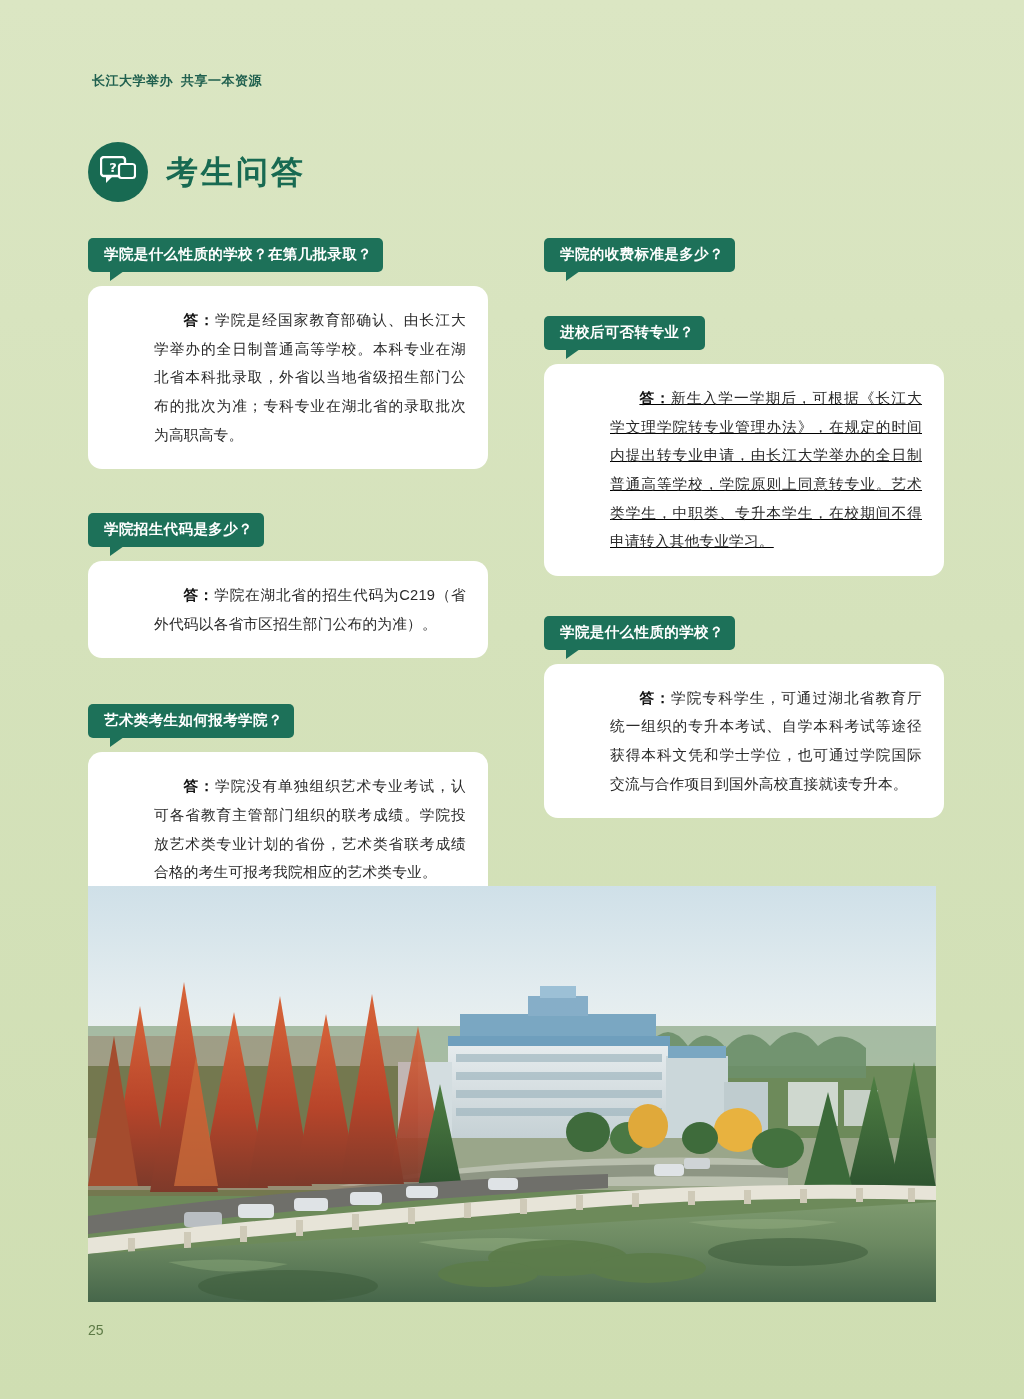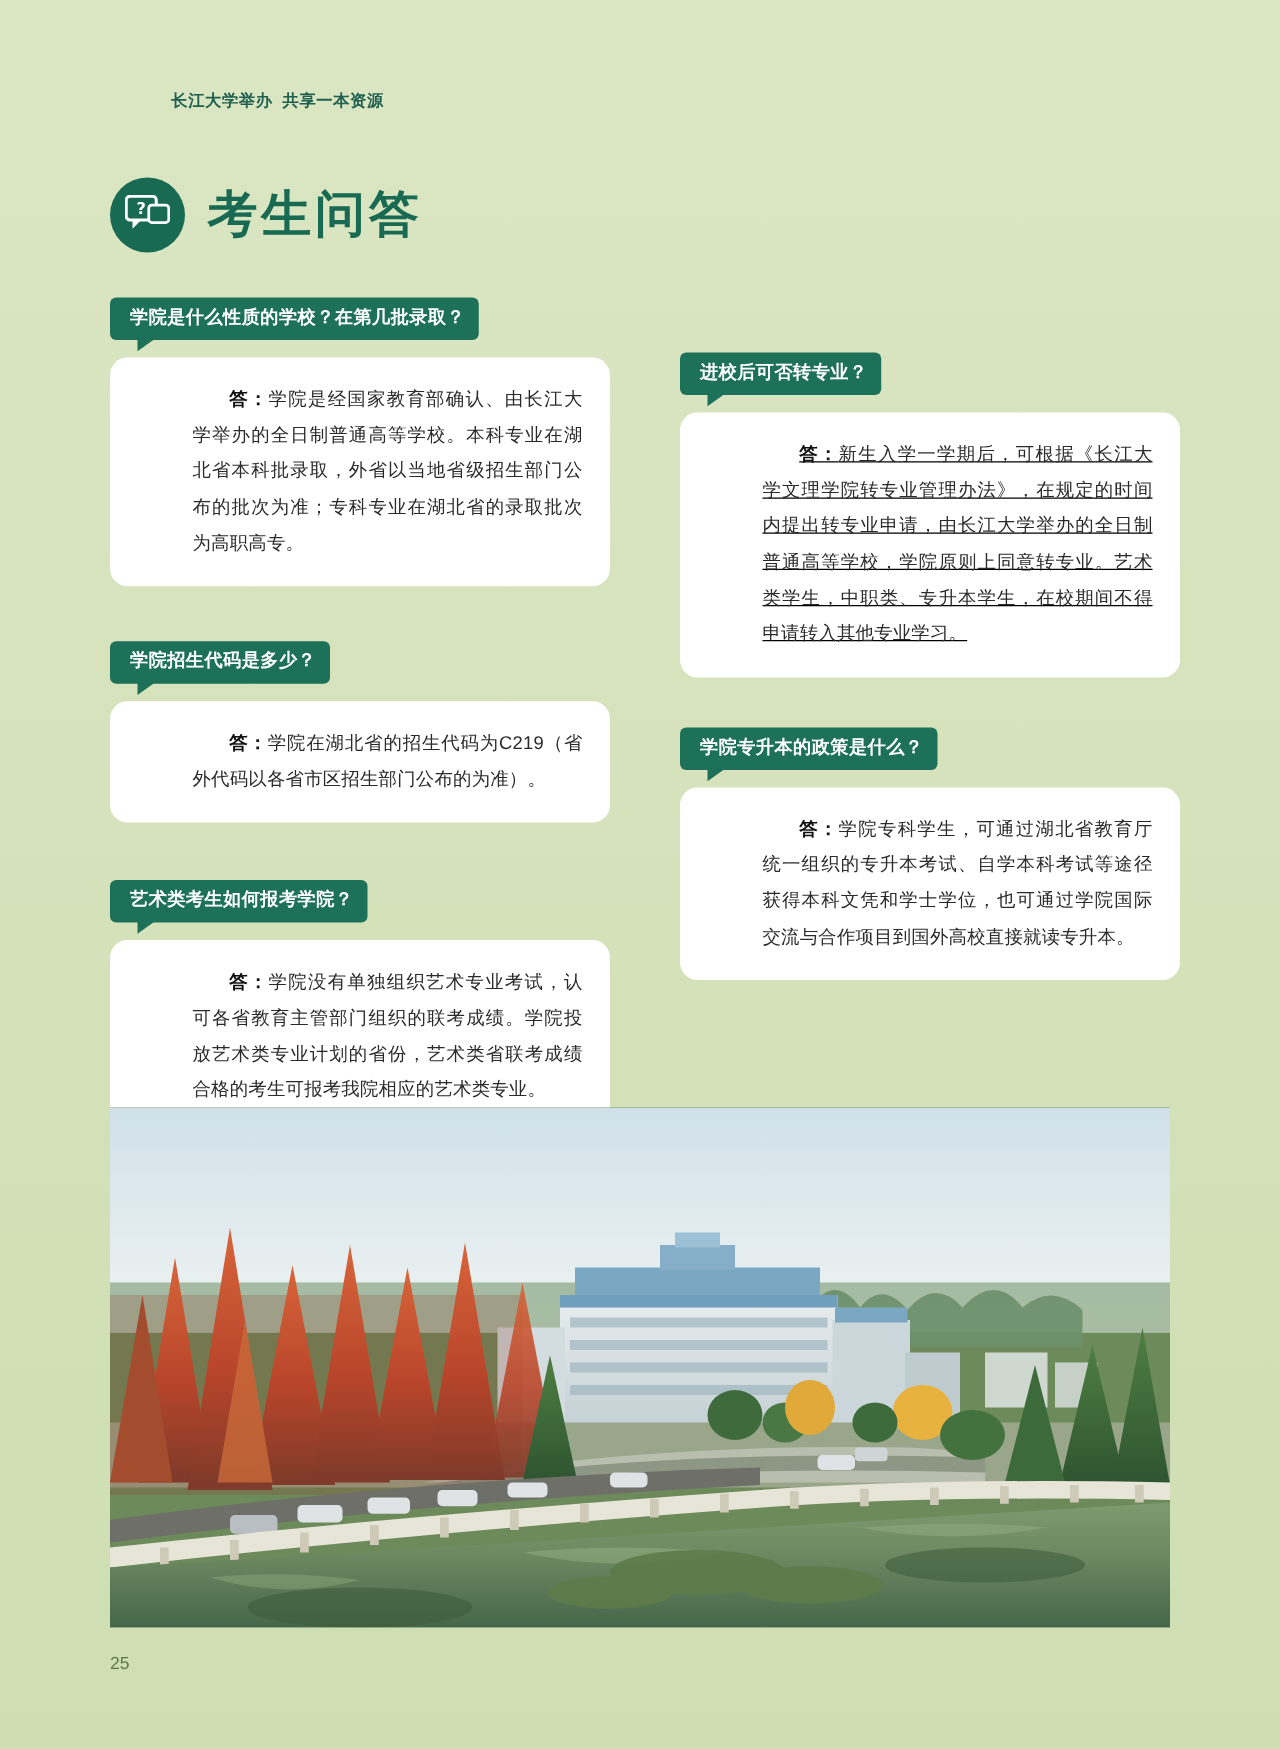--- a/index.html
+++ b/index.html
@@ -26,21 +26,21 @@
     left: 92px;
     top: 72px;
     font-size: 13px;
     font-weight: bold;
     letter-spacing: 0.5px;
     color: #1f5f4e;
     display: flex;
     gap: 8px;
     align-items: baseline;
   }
-  .header .h-left { color: #20604f; margin-left: 45px; }
+  .header .h-left { color: #20604f; }
   .header .h-right { color: #20604f; }
 
   
   .title-row {
     position: absolute;
     left: 88px;
     top: 142px;
     display: flex;
     align-items: center;
     gap: 18px;
@@ -50,21 +50,21 @@
     border-radius: 50%;
     background: #186a52;
     display: flex;
     align-items: center;
     justify-content: center;
   }
   .title-badge svg { display: block; }
   .title-text {
     font-family: "DejaVu Serif", serif;
     font-weight: bold;
-    font-size: 40px;
+    font-size: 32px;
     color: #186a52;
     letter-spacing: 3px;
     line-height: 1;
   }
 
   
   .col {
     position: absolute;
     width: 400px;
   }
@@ -178,31 +178,32 @@
       <div class="a-card">
         <p><span class="a-label">答：</span><span>学院没有单独组织艺术专业考试，认可各省教育主管部门组织的联考成绩。学院投放艺术类专业计划的省份，艺术类省联考成绩合格的考生可报考我院相应的艺术类专业。</span></p>
       </div>
     </div>
 
   </div>
 
   <div class="col col-right">
 
     <div class="qa-block">
+      <div class="q-tab">学院的收费标准是多少？</div>
     </div>
 
     <div class="qa-block" style="margin-top:44px;text-decoration:underline;">
       <div class="q-tab">进校后可否转专业？</div>
       <div class="a-card">
         <p><span class="a-label">答：</span><span>新生入学一学期后，可根据《长江大学文理学院转专业管理办法》，在规定的时间内提出转专业申请，由长江大学举办的全日制普通高等学校，学院原则上同意转专业。艺术类学生，中职类、专升本学生，在校期间不得申请转入其他专业学习。</span></p>
       </div>
     </div>
 
     <div class="qa-block" style="margin-top:40px;">
-      <div class="q-tab">学院专升本的政策是什么？</div>
+      <div class="q-tab">学院是什么性质的学校？</div>
       <div class="a-card">
         <p><span class="a-label">答：</span><span>学院专科学生，可通过湖北省教育厅统一组织的专升本考试、自学本科考试等途径获得本科文凭和学士学位，也可通过学院国际交流与合作项目到国外高校直接就读专升本。</span></p>
       </div>
     </div>
 
   </div>
 
   <div class="photo">
     <svg width="848" height="416" viewBox="0 0 848 416" preserveAspectRatio="none" aria-hidden="true">
       <defs>

